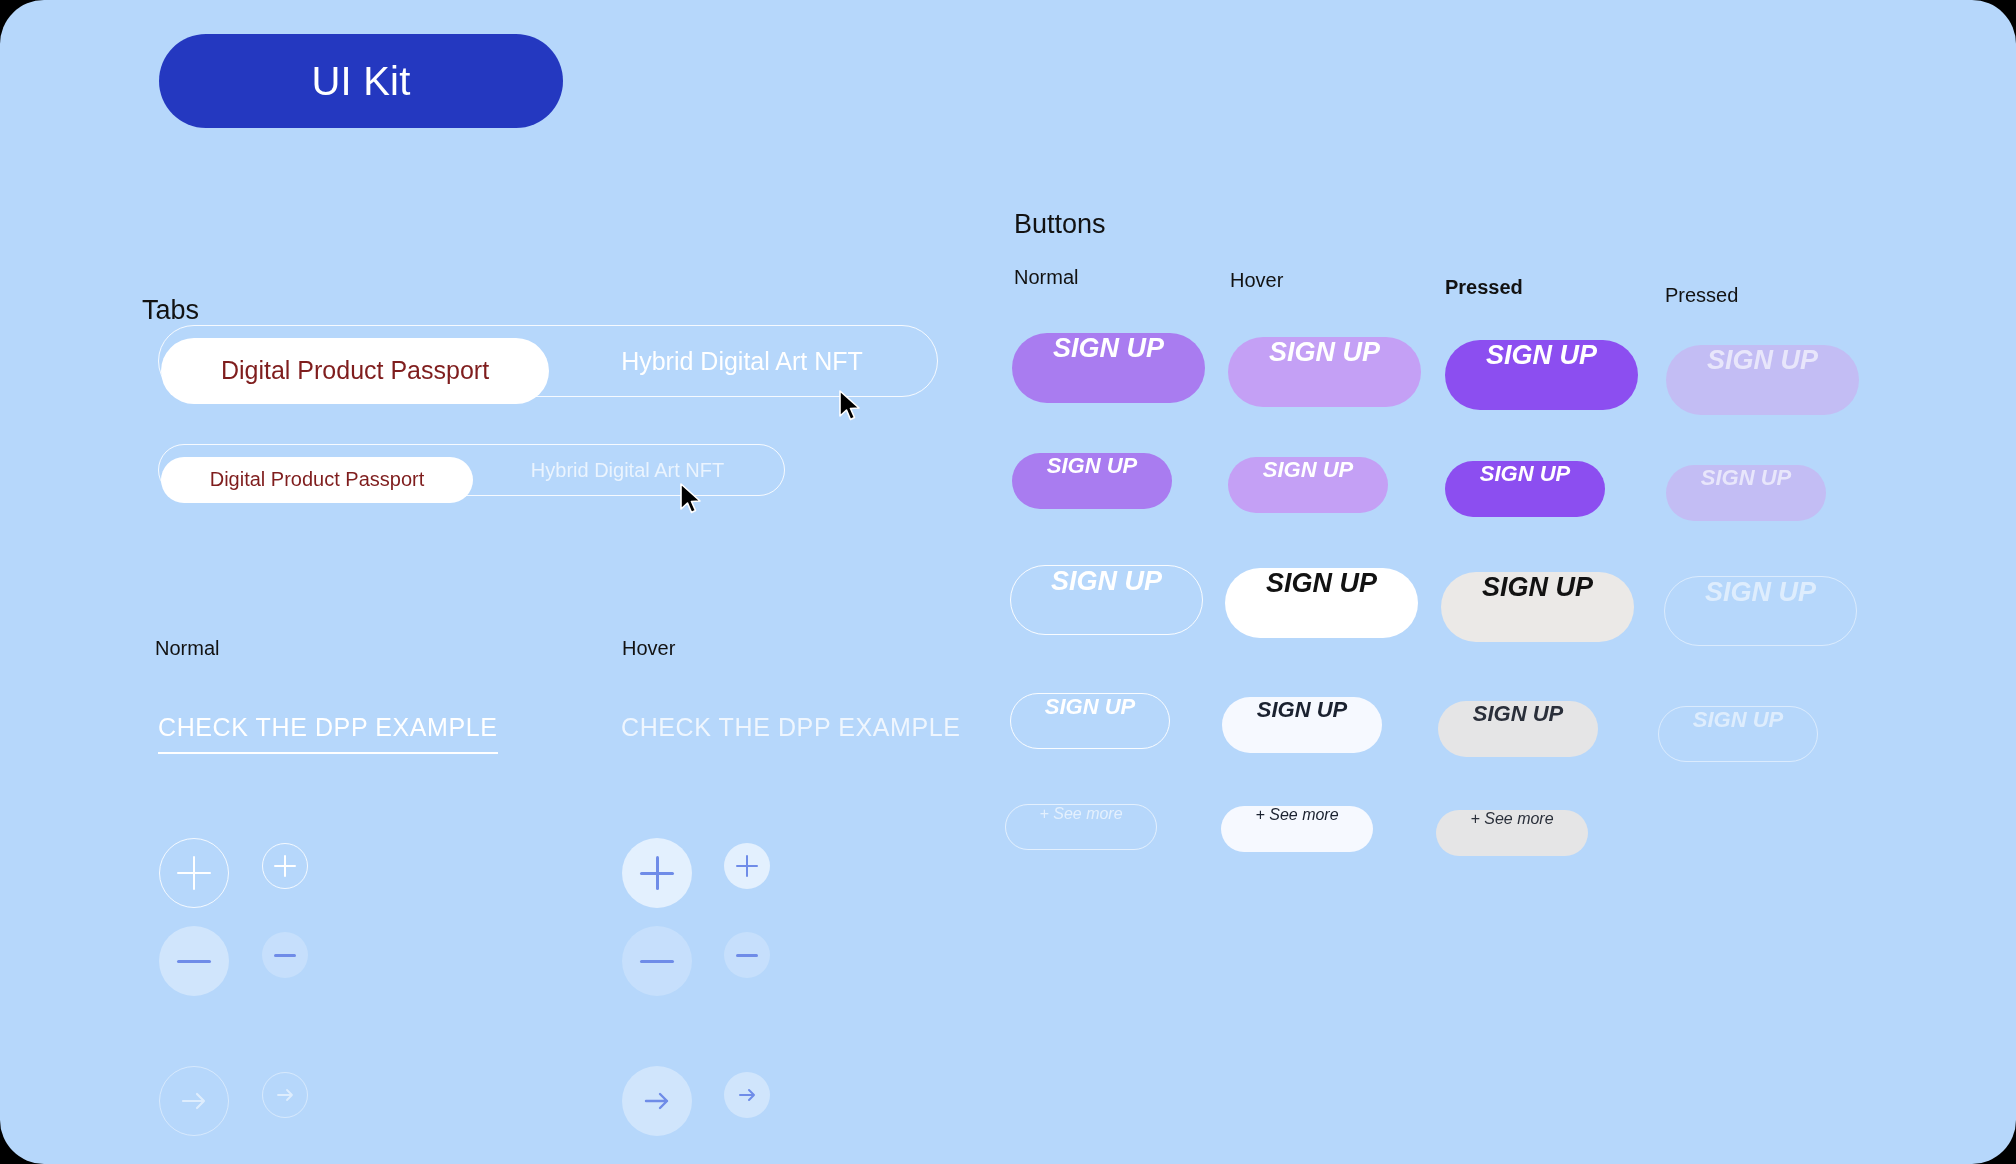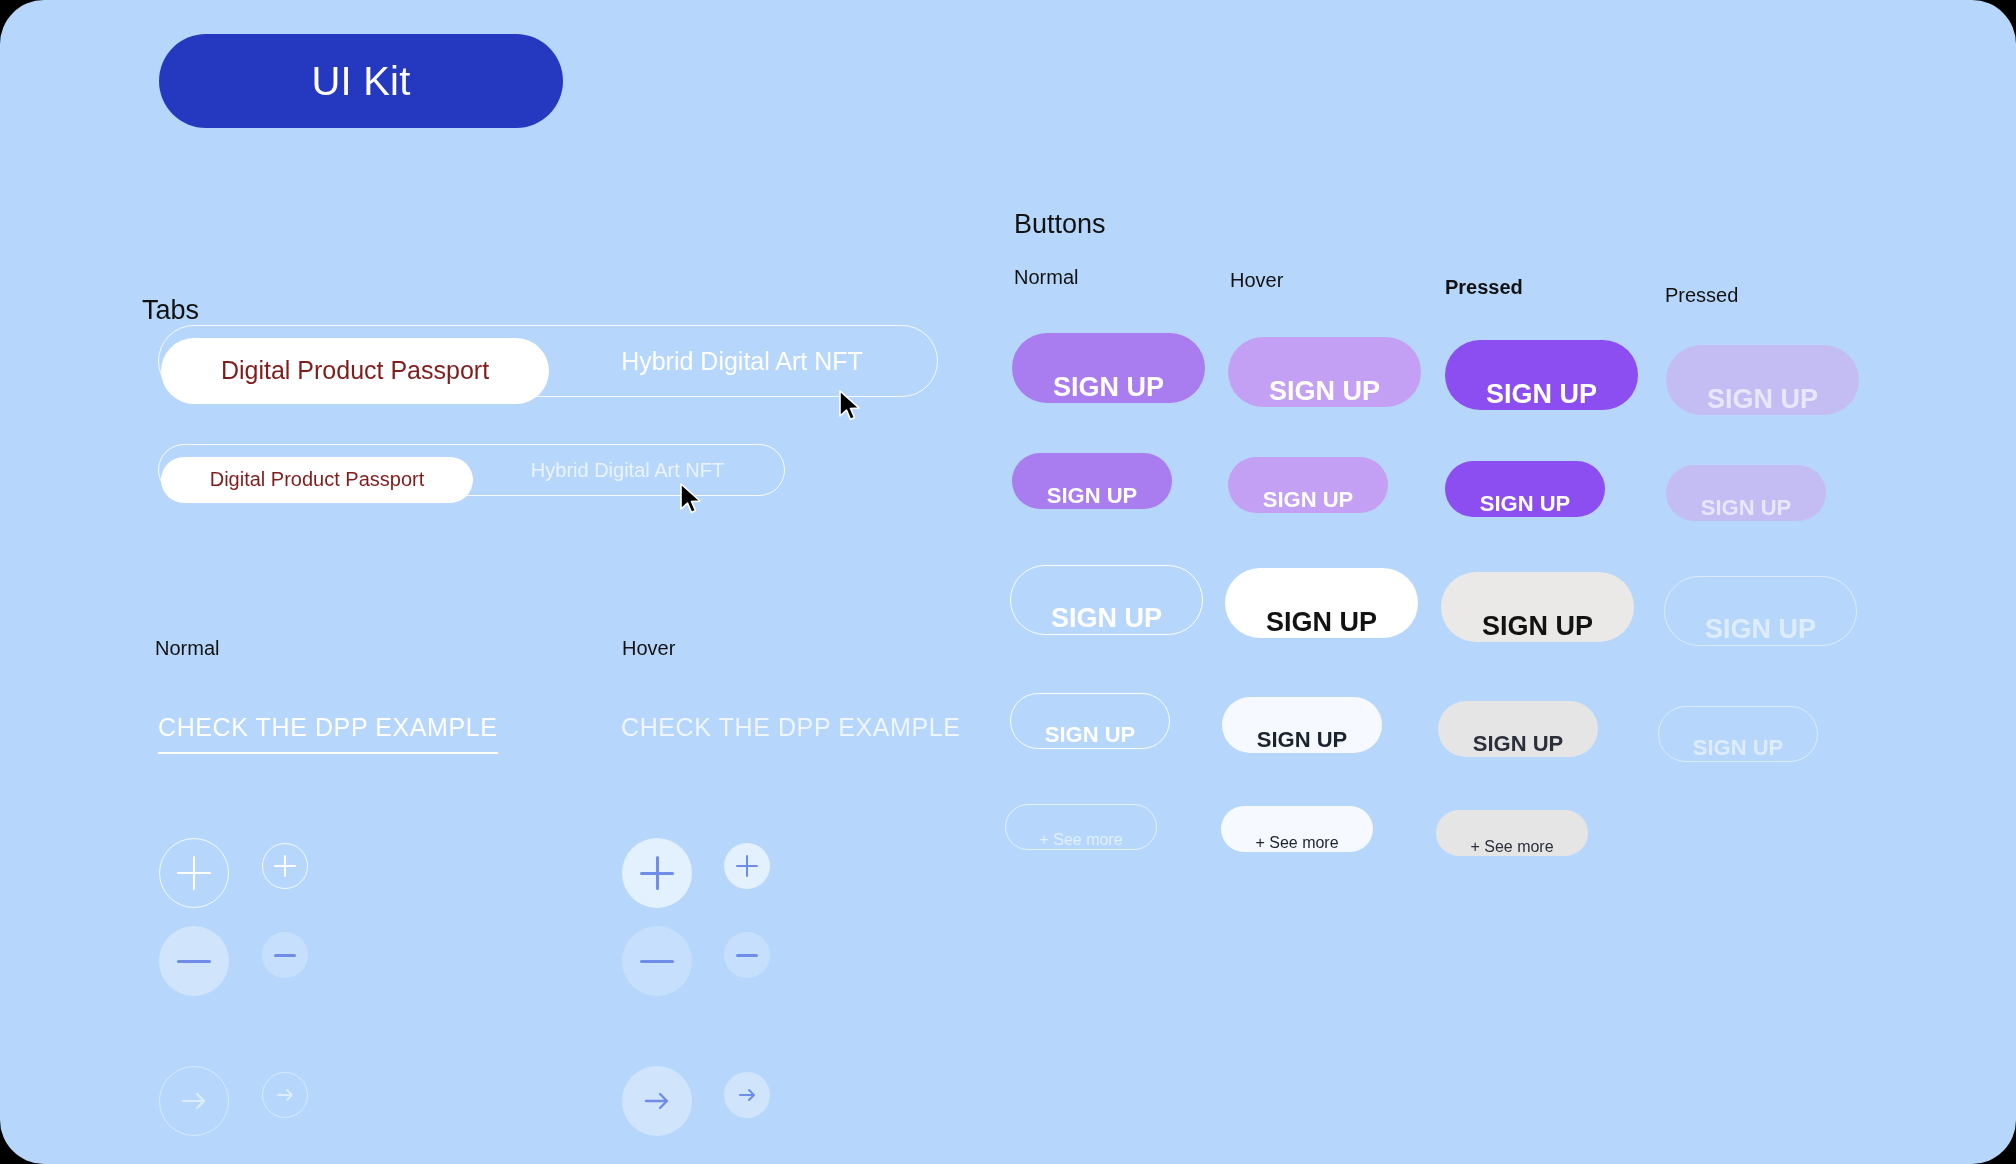--- a/index.html
+++ b/index.html
@@ -179,25 +179,26 @@
     border-radius: 2px;
   }
 
   .arrow-svg { display: block; }
 
   
   .btn {
     position: absolute;
     box-sizing: border-box;
     display: flex;
-    align-items: flex-end;
+    align-items: flex-start;
     justify-content: center;
     border-radius: 999px;
     white-space: nowrap;
     font-weight: bold;
+    font-style: italic;
   }
   .btn.signup-lg { font-size: 27px; }
   .btn.signup-sm { font-size: 22px; }
   .btn.seemore   { font-size: 16px; font-weight: normal; }
 
   .fill-purple-normal   { background: #a97cf0; color: #ffffff; }
   .fill-purple-hover    { background: #c4a0f5; color: #ffffff; }
   .fill-purple-pressed  { background: #8c4ef0; color: #ffffff; }
   .fill-purple-disabled { background: #c3bdf4; color: rgba(255,255,255,0.62); }
 

